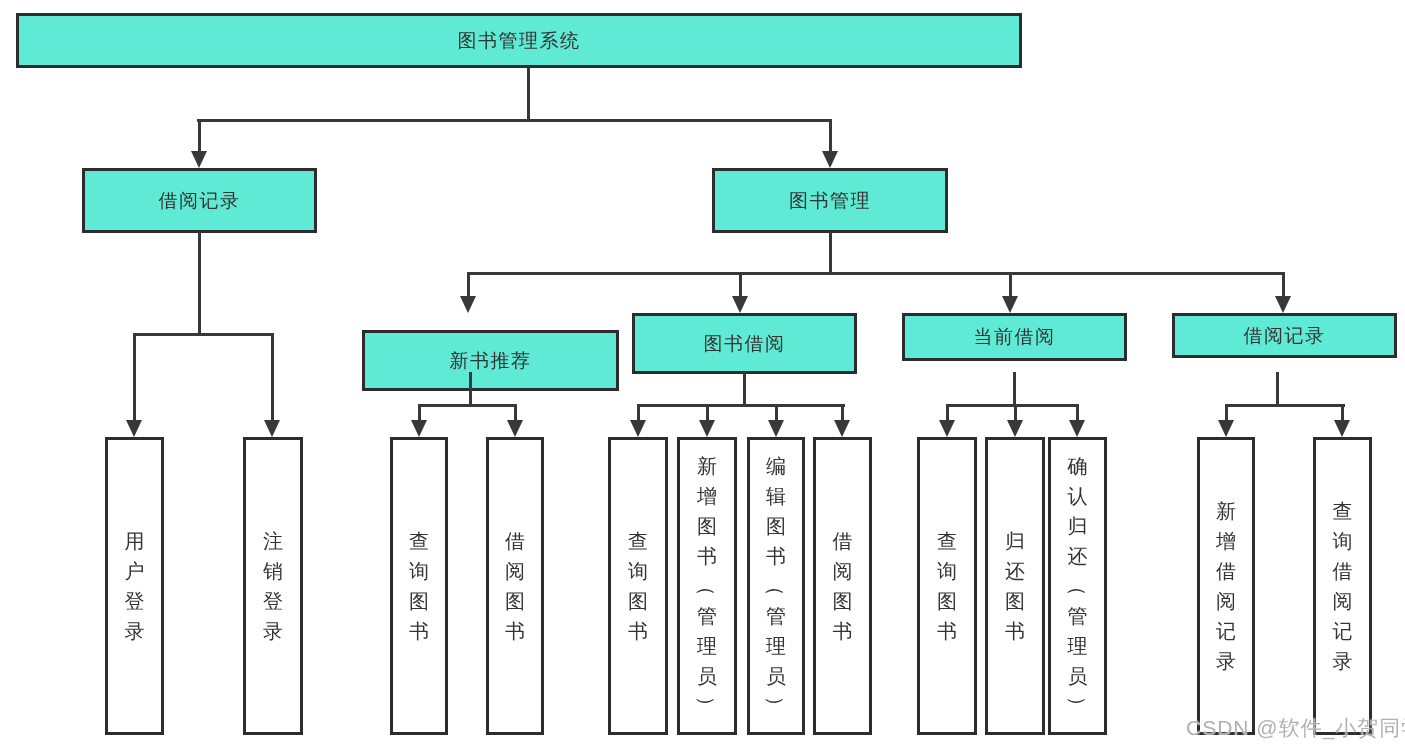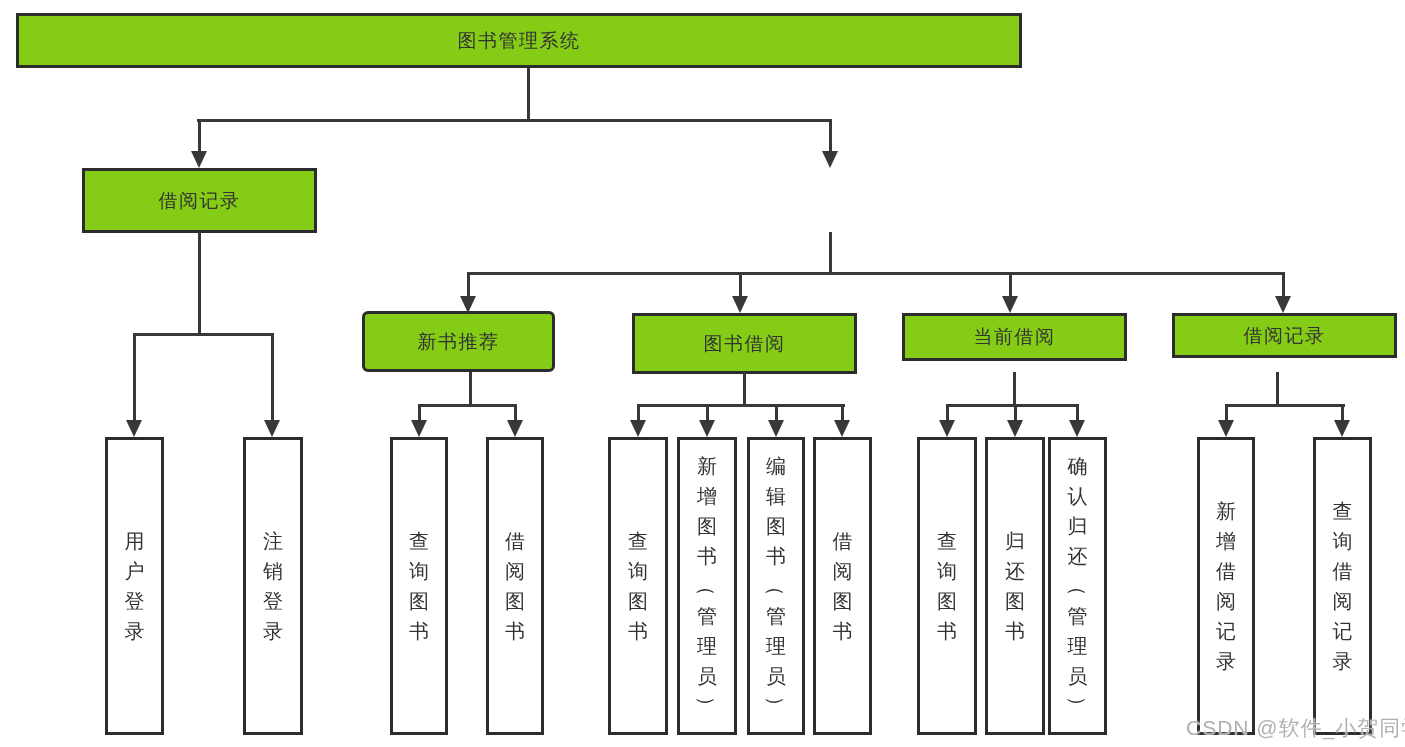--- a/index.html
+++ b/index.html
@@ -2,21 +2,21 @@
 <html style="--line: #383838; --border: #2c2c2c; --text: #333333; --background: #ffffff; --watermark: #b0b0b0;"><head>
 <meta charset="utf-8">
 <style>
   html,body{margin:0;padding:0;background:#fff;}
   #canvas{
     position:relative;width:1405px;height:747px;background:#fff;overflow:hidden;
     font-family:"Liberation Sans","DejaVu Sans",sans-serif;
   }
   .box{
     position:absolute;box-sizing:border-box;border:3px solid var(--border,#2c2c2c);
-    background:#84cc16;display:flex;align-items:center;justify-content:center;
+    background:#5eead4;display:flex;align-items:center;justify-content:center;
     font-size:19px;color:var(--text,#333);font-weight:500;letter-spacing:1.5px;white-space:nowrap;
   }
   .vbox{
     position:absolute;box-sizing:border-box;border:3px solid var(--border,#2c2c2c);
     background:#fff;display:flex;flex-direction:column;align-items:center;justify-content:center;
     color:var(--text,#333);font-weight:500;
   }
   .vch{display:block;height:30px;line-height:30px;font-size:20px;text-align:center;width:100%;}
   .vch.rot{transform:rotate(90deg);}
   .vl{position:absolute;width:3px;background:var(--line,#383838);}
@@ -31,22 +31,23 @@
 </style>
 </head>
 <body>
 
 <div id="canvas">
 
   <div class="box" style="left:16px;top:13px;width:1006px;height:55px;">图书管理系统</div>
 
   <div class="box" style="left:82px;top:168px;width:235px;height:65px;">借阅记录</div>
 
-
-  <div class="box" style="left:362px;top:311px;width:193px;height:61px;border-radius:6px;">新书推荐</div>
+  <div class="box" style="left:712px;top:168px;width:236px;height:65px;">图书管理</div>
+
+  <div class="box" style="left:362px;top:330px;width:257px;height:61px;">新书推荐</div>
 
   <div class="box" style="left:632px;top:313px;width:225px;height:61px;">图书借阅</div>
 
   <div class="box" style="left:902px;top:313px;width:225px;height:48px;">当前借阅</div>
 
   <div class="box" style="left:1172px;top:313px;width:225px;height:45px;">借阅记录</div>
 
   <div class="vbox" style="left:105px;top:437px;width:59px;height:298px;">
       <span class="vch">用</span>
       <span class="vch">户</span>

